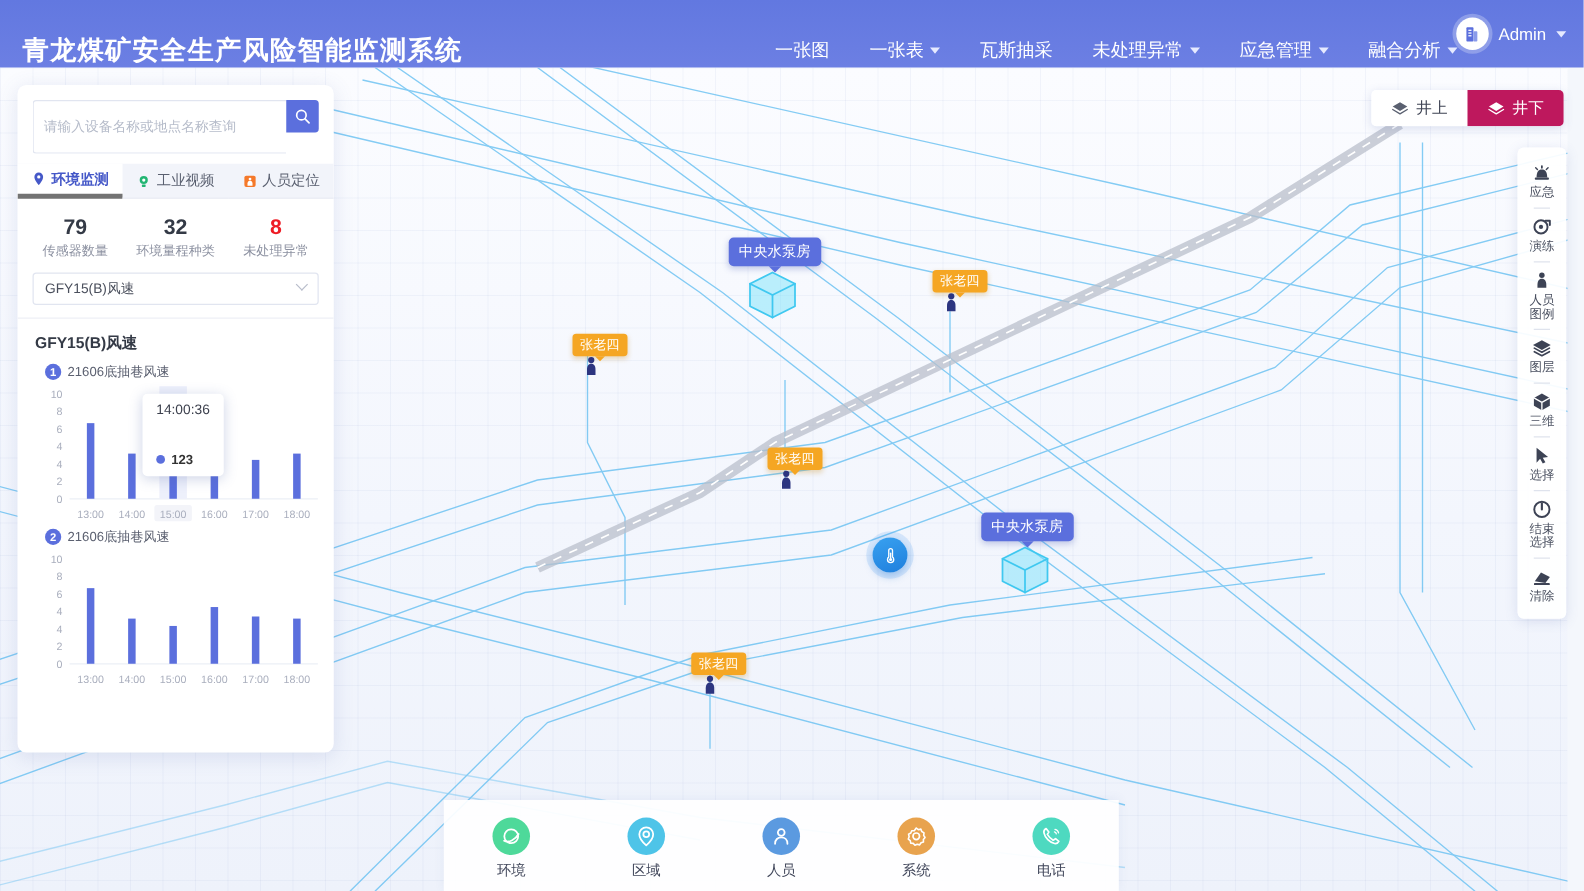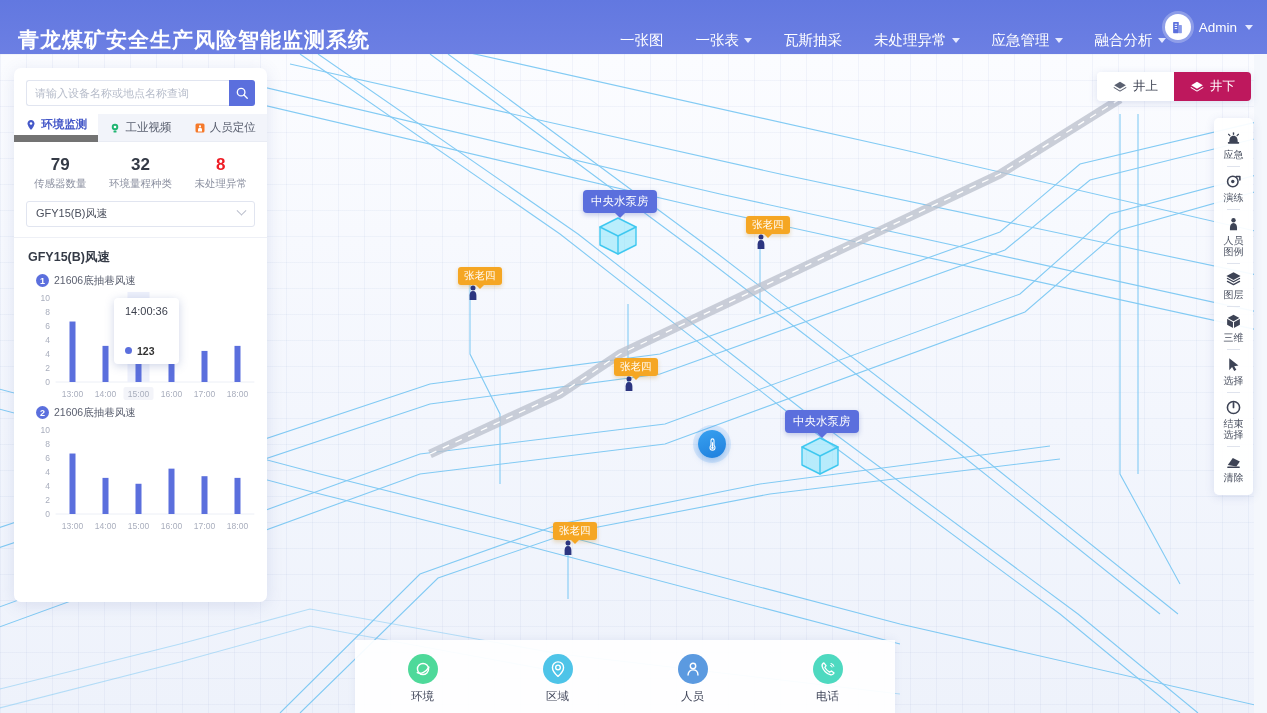--- a/index.html
+++ b/index.html
@@ -89,39 +89,39 @@
 
   
   .panel {
     position: absolute; left: 14px; top: 68px; width: 253px; height: 534px;
     background: #fff; border-radius: 7px;
     box-shadow: 0 3px 16px rgba(80,100,170,.15); z-index: 30;
     display: flex; flex-direction: column; overflow: hidden;
   }
   .search-row { display: flex; padding: 12px 12px 8px 12px; gap: 0; }
   .search-input {
-    flex: 1; height: 26px; border: 1px solid #e1e5f0; border-right: none;
+    flex: 1; height: 43px; border: 1px solid #e1e5f0; border-right: none;
     border-radius: 3px 0 0 3px; padding: 12px 8px; font-size: 11px;
     color: #333; outline: none; font-family: inherit; background: #fff;
   }
   .search-input::placeholder { color: #b6bcca; }
   .search-btn {
     width: 26px; height: 26px; background: #5b6fdd; border: none;
     border-radius: 0 3px 3px 0; cursor: pointer;
     display: flex; align-items: center; justify-content: center;
   }
   .tabs { display: flex; background: #f2f4fa; margin: 0 0 0 0; }
   .tab {
     flex: 1; display: flex; align-items: center; justify-content: center;
     gap: 4px; height: 28px; font-size: 11.5px; color: #5a6070;
     cursor: pointer; border-bottom: 1px solid #e9ecf4;
   }
   .tab.active {
     background: #fff; color: #4558c8; font-weight: bold;
-    border-bottom: 7px solid #737373;
+    border-bottom: 4px solid #737373;
   }
   .tab-ico { width: 12px; height: 12px; display: inline-block; }
 
   .stats { display: flex; padding: 13px 6px 8px 6px; }
   .stat { flex: 1; text-align: center; }
   .stat-num { font-size: 17px; font-weight: bold; color: #343a46; line-height: 1.15; }
   .stat-num.danger { color: #ee1c25; }
   .stat-lbl { font-size: 10.5px; color: #8b90a0; margin-top: 2px; }
 
   .select-box {
@@ -597,20 +597,29 @@
       <div class="bn-item">
         <div class="bn-circle" style="background: rgb(91, 154, 224);">
           <svg width="18" height="18" viewBox="0 0 24 24">
             <circle cx="12" cy="8" r="3.6" fill="none" stroke="#fff" stroke-width="1.9"></circle>
             <path d="M5.4 20 C5.4 15.6 8.4 13.2 12 13.2 C15.6 13.2 18.6 15.6 18.6 20" fill="none" stroke="#fff" stroke-width="1.9" stroke-linecap="round" stroke-linejoin="round"></path>
           </svg>
         </div>
         <div class="bn-lbl">人员</div>
       </div>
       <div class="bn-item">
+        <div class="bn-circle" style="background: rgb(232, 163, 78);">
+          <svg width="18" height="18" viewBox="0 0 24 24">
+            <path d="M12 3.2 L14.2 5 L16.9 4.4 L17.9 7 L20.3 8.4 L19.9 11.1 L21.4 13.3 L19.6 15.4 L19.7 18.1 L17.1 18.9 L15.6 21.2 L13 20.6 L10.6 21.6 L8.8 19.6 L6.1 19.4 L5.6 16.7 L3.5 15 L4.4 12.5 L3.8 9.8 L6.2 8.6 L7.2 6.1 L9.9 6.2 Z" fill="none" stroke="#fff" stroke-width="1.7" stroke-linecap="round" stroke-linejoin="round"></path>
+            <circle cx="12" cy="12" r="3.5" fill="none" stroke="#fff" stroke-width="1.8"></circle>
+          </svg>
+        </div>
+        <div class="bn-lbl">系统</div>
+      </div>
+      <div class="bn-item">
         <div class="bn-circle" style="background: rgb(78, 217, 192);">
           <svg width="18" height="18" viewBox="0 0 24 24">
             <path d="M6.5 3.8 C5 4.6 3.8 6.4 4.2 8.4 C5.2 13.4 10.5 18.7 15.5 19.7 C17.5 20.1 19.3 18.9 20.1 17.4 L16.6 14.6 L14 16.2 C12 15 9 12 7.8 10 L9.4 7.4 Z" fill="none" stroke="#fff" stroke-width="1.8" stroke-linecap="round" stroke-linejoin="round"></path>
             <path d="M16 4.6 C18.4 5.2 19.6 7 19.8 8.4 M15.4 7.4 C16.8 7.8 17.3 8.6 17.4 9.4" fill="none" stroke="#fff" stroke-width="1.4" stroke-linecap="round" stroke-linejoin="round"></path>
           </svg>
         </div>
         <div class="bn-lbl">电话</div>
       </div>
     </div>
 

